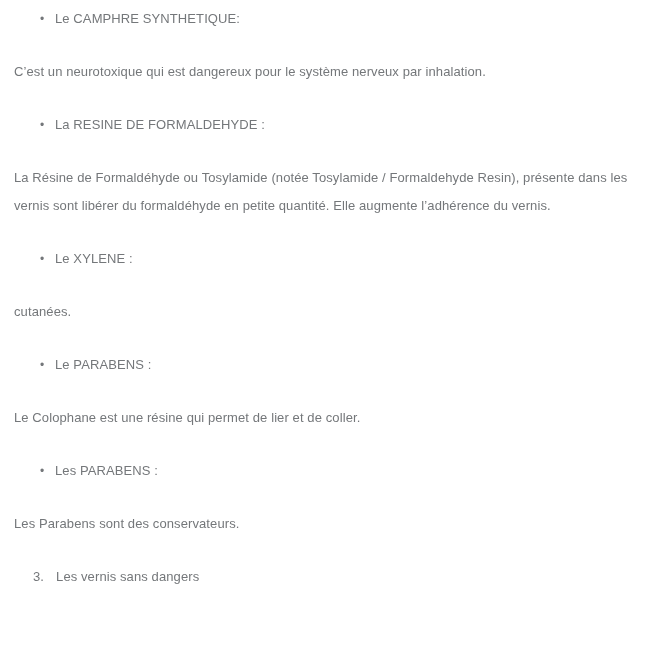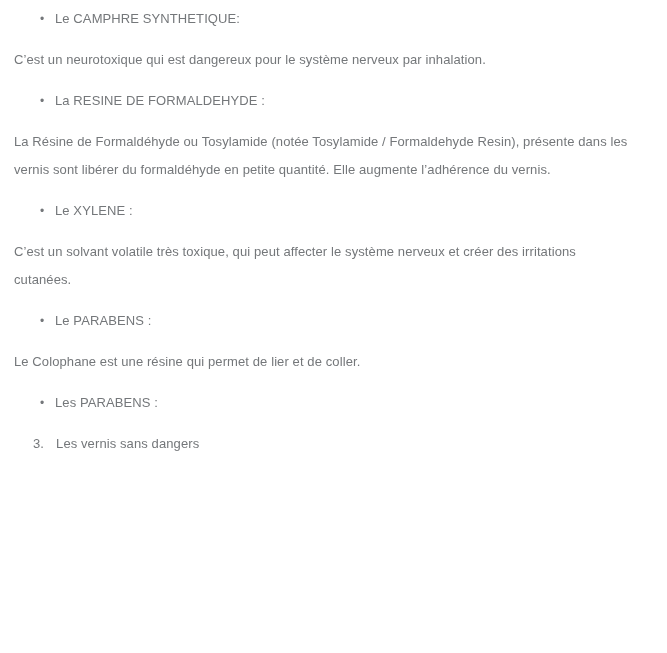--- a/index.html
+++ b/index.html
@@ -17,21 +17,21 @@
     color: #74777a;
     letter-spacing: 0.1px;
   }
   .content {
     padding: 0 14px;
   }
   .content > :first-child {
     margin-top: 5px;
   }
   .para {
-    margin: 13px 0;
+    margin: 25px 0;
   }
   .para .line {
     white-space: nowrap;
   }
   .bullet-item {
     margin: 13px 0;
     position: relative;
     padding-left: 41px;
     white-space: nowrap;
   }
@@ -75,38 +75,40 @@
     <div class="line">vernis sont libérer du formaldéhyde en petite quantité. Elle augmente l’adhérence du vernis.</div>
   </div>
 
   <div class="bullet-item">
     <span class="bullet">•</span>
     <span>Le XYLENE :</span>
   </div>
 
 
   <div class="para">
-    <div class="line">C’est un solvant volatile très toxique, qui peut affecter le système nerveux et créer des irritations</div>
     <div class="line">cutanées.</div>
   </div>
 
   <div class="bullet-item">
     <span class="bullet">•</span>
     <span>Le PARABENS :</span>
   </div>
 
   <div class="para">
     <div class="line">Le Colophane est une résine qui permet de lier et de coller.</div>
   </div>
 
 
   <div class="bullet-item">
     <span class="bullet">•</span>
     <span>Les PARABENS :</span>
   </div>
 
+  <div class="para">
+    <div class="line">Les Parabens sont des conservateurs.</div>
+  </div>
 
 
   <div class="num-item">
     <span class="num">3.</span><span>Les vernis sans dangers</span>
   </div>
 
 </div>
 
 </body></html>

